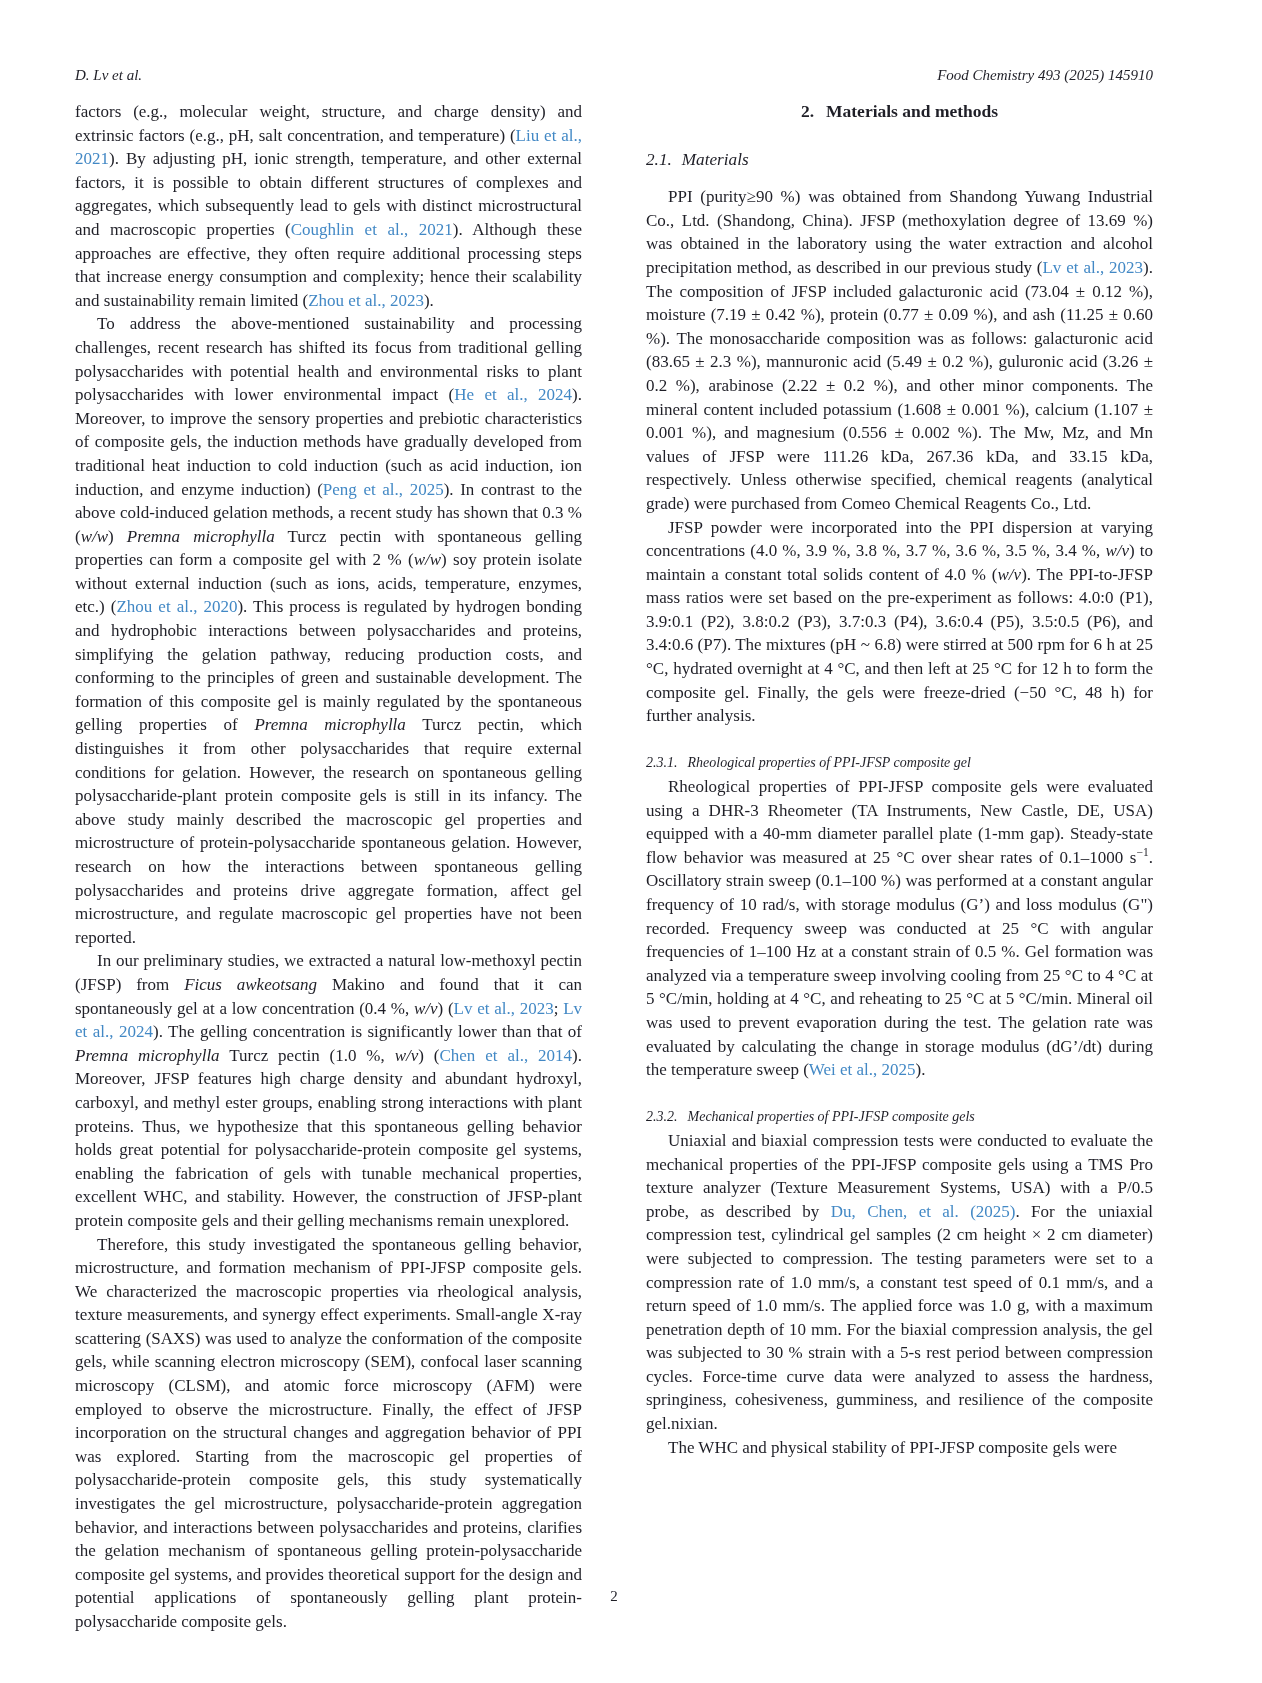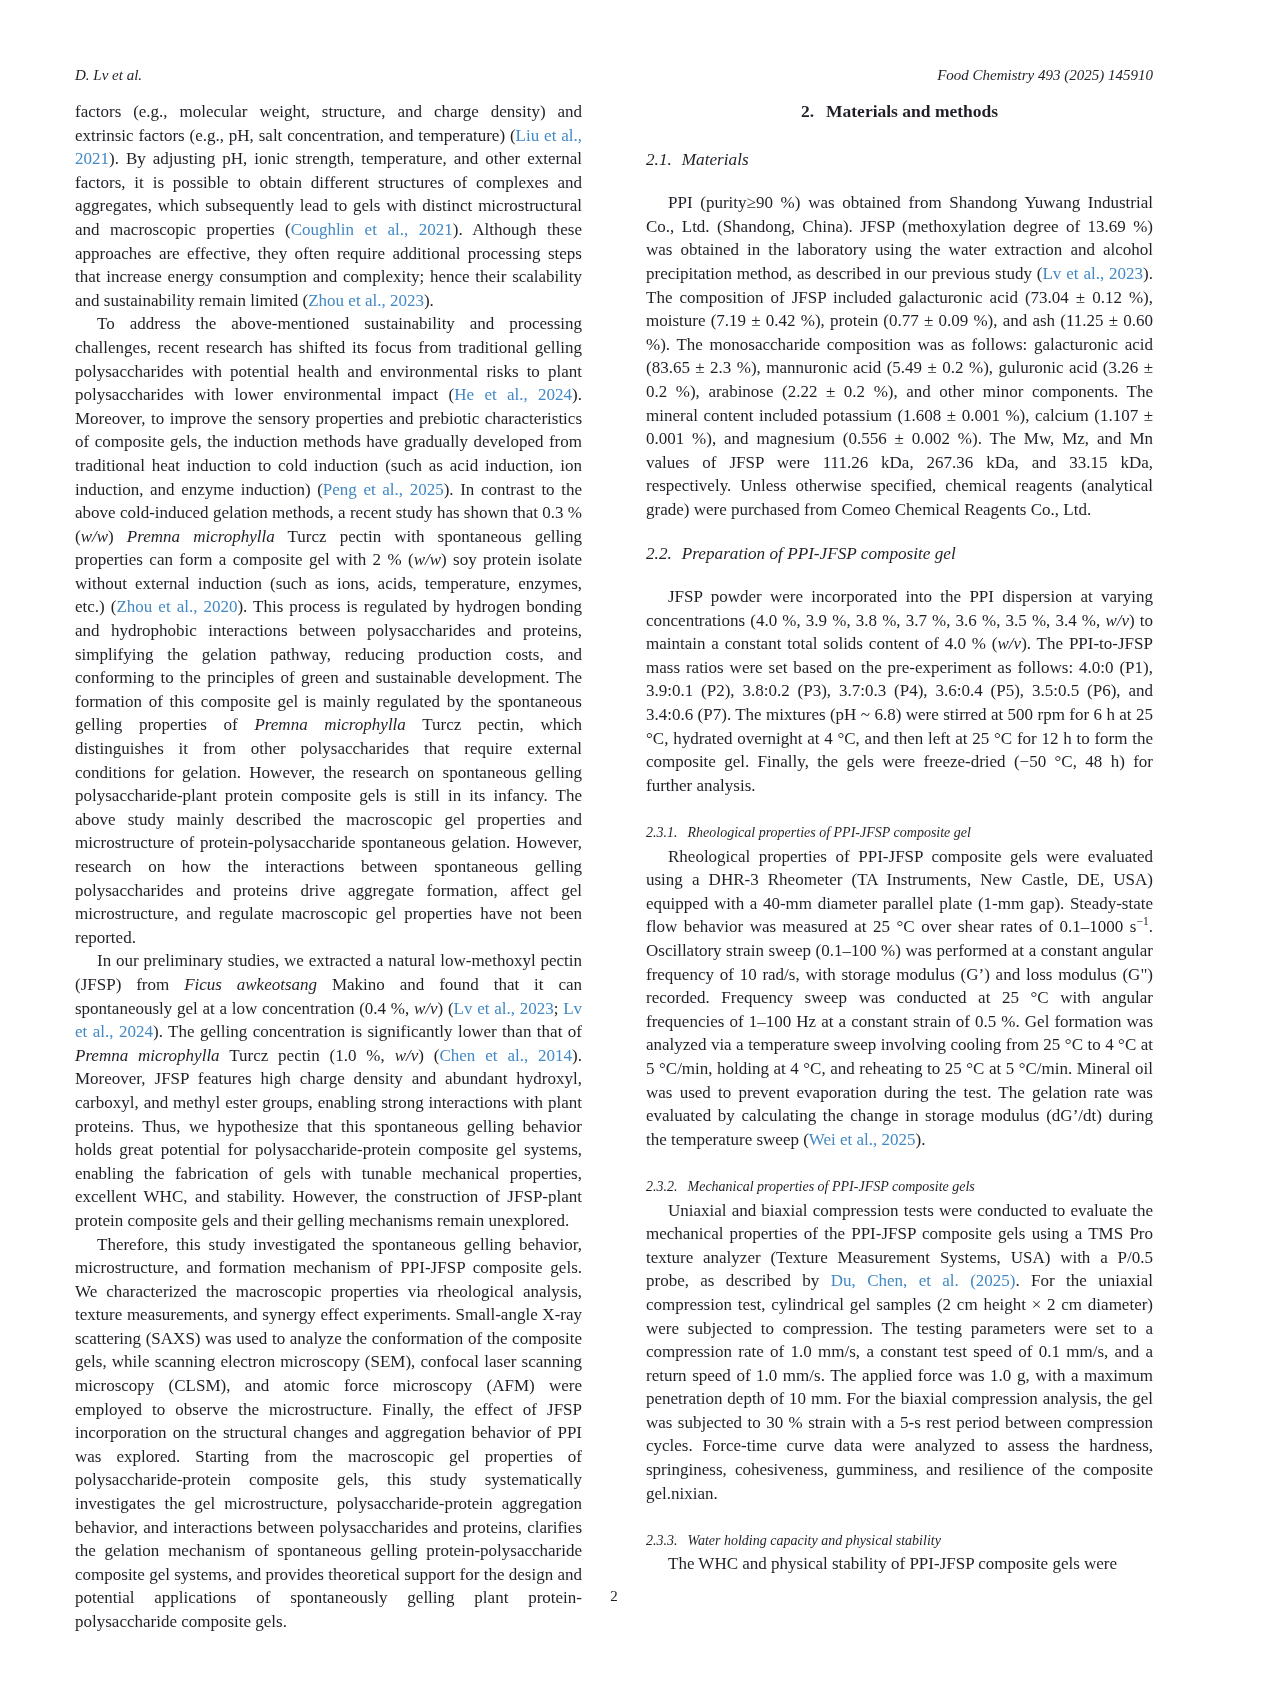--- a/index.html
+++ b/index.html
@@ -21,21 +21,21 @@
     display:flex; gap:64px;
   }
   .col { width:517px; font-size:17px; line-height:23.6px; text-align:justify; }
   p.para { margin:0; text-align:justify; }
   p.para.indent { text-indent:22px; }
   a.cite { color:var(--link-color); text-decoration:none; cursor:pointer; }
   em.it { font-style:italic; }
   sup.sp { font-size:0.68em; line-height:0; vertical-align:super; }
   .h2 { font-weight:bold; font-size:17.5px; line-height:23.6px; margin:0 0 24px 0; text-align:center; }
   .h2 .num { margin-right:12px; }
-  .h3 { font-style:italic; font-size:17.2px; line-height:23.6px; margin:20px 0; text-align:left; }
+  .h3 { font-style:italic; font-size:17.2px; line-height:23.6px; margin:14px 0; text-align:left; }
   .h3 .num { margin-right:10px; }
   .h4 { font-style:italic; font-size:14px; line-height:23.6px; margin:23.6px 0 0 0; text-align:left; }
   .h4 .num { margin-right:10px; }
   .page-footer {
     position:absolute; top:1588px; left:75px; width:1078px;
     text-align:center; font-size:15px;
   }
 </style>
 </head>
 <body>
@@ -50,27 +50,25 @@
     <div class="col" id="left-col">
         <p class="para">factors (e.g., molecular weight, structure, and charge density) and extrinsic factors (e.g., pH, salt concentration, and temperature) (<a class="cite">Liu et al., 2021</a>). By adjusting pH, ionic strength, temperature, and other external factors, it is possible to obtain different structures of complexes and aggregates, which subsequently lead to gels with distinct microstructural and macroscopic properties (<a class="cite">Coughlin et al., 2021</a>). Although these approaches are effective, they often require additional processing steps that increase energy consumption and complexity; hence their scalability and sustainability remain limited (<a class="cite">Zhou et al., 2023</a>).</p>
         <p class="para indent">To address the above-mentioned sustainability and processing challenges, recent research has shifted its focus from traditional gelling polysaccharides with potential health and environmental risks to plant polysaccharides with lower environmental impact (<a class="cite">He et al., 2024</a>). Moreover, to improve the sensory properties and prebiotic characteristics of composite gels, the induction methods have gradually developed from traditional heat induction to cold induction (such as acid induction, ion induction, and enzyme induction) (<a class="cite">Peng et al., 2025</a>). In contrast to the above cold-induced gelation methods, a recent study has shown that 0.3 % (<em class="it">w/w</em>) <em class="it">Premna microphylla</em> Turcz pectin with spontaneous gelling properties can form a composite gel with 2 % (<em class="it">w/w</em>) soy protein isolate without external induction (such as ions, acids, temperature, enzymes, etc.) (<a class="cite">Zhou et al., 2020</a>). This process is regulated by hydrogen bonding and hydrophobic interactions between polysaccharides and proteins, simplifying the gelation pathway, reducing production costs, and conforming to the principles of green and sustainable development. The formation of this composite gel is mainly regulated by the spontaneous gelling properties of <em class="it">Premna microphylla</em> Turcz pectin, which distinguishes it from other polysaccharides that require external conditions for gelation. However, the research on spontaneous gelling polysaccharide-plant protein composite gels is still in its infancy. The above study mainly described the macroscopic gel properties and microstructure of protein-polysaccharide spontaneous gelation. However, research on how the interactions between spontaneous gelling polysaccharides and proteins drive aggregate formation, affect gel microstructure, and regulate macroscopic gel properties have not been reported.</p>
         <p class="para indent">In our preliminary studies, we extracted a natural low-methoxyl pectin (JFSP) from <em class="it">Ficus awkeotsang</em> Makino and found that it can spontaneously gel at a low concentration (0.4 %, <em class="it">w/v</em>) (<a class="cite">Lv et al., 2023</a>; <a class="cite">Lv et al., 2024</a>). The gelling concentration is significantly lower than that of <em class="it">Premna microphylla</em> Turcz pectin (1.0 %, <em class="it">w/v</em>) (<a class="cite">Chen et al., 2014</a>). Moreover, JFSP features high charge density and abundant hydroxyl, carboxyl, and methyl ester groups, enabling strong interactions with plant proteins. Thus, we hypothesize that this spontaneous gelling behavior holds great potential for polysaccharide-protein composite gel systems, enabling the fabrication of gels with tunable mechanical properties, excellent WHC, and stability. However, the construction of JFSP-plant protein composite gels and their gelling mechanisms remain unexplored.</p>
         <p class="para indent">Therefore, this study investigated the spontaneous gelling behavior, microstructure, and formation mechanism of PPI-JFSP composite gels. We characterized the macroscopic properties via rheological analysis, texture measurements, and synergy effect experiments. Small-angle X-ray scattering (SAXS) was used to analyze the conformation of the composite gels, while scanning electron microscopy (SEM), confocal laser scanning microscopy (CLSM), and atomic force microscopy (AFM) were employed to observe the microstructure. Finally, the effect of JFSP incorporation on the structural changes and aggregation behavior of PPI was explored. Starting from the macroscopic gel properties of polysaccharide-protein composite gels, this study systematically investigates the gel microstructure, polysaccharide-protein aggregation behavior, and interactions between polysaccharides and proteins, clarifies the gelation mechanism of spontaneous gelling protein-polysaccharide composite gel systems, and provides theoretical support for the design and potential applications of spontaneously gelling plant protein-polysaccharide composite gels.</p>
       </div>
     <div class="col" id="right-col">
         <div class="h2"><span class="num">2.</span><span class="title">Materials and methods</span></div>
         <div class="h3"><span class="num">2.1.</span><span class="title">Materials</span></div>
         <p class="para indent">PPI (purity≥90 %) was obtained from Shandong Yuwang Industrial Co., Ltd. (Shandong, China). JFSP (methoxylation degree of 13.69 %) was obtained in the laboratory using the water extraction and alcohol precipitation method, as described in our previous study (<a class="cite">Lv et al., 2023</a>). The composition of JFSP included galacturonic acid (73.04 ± 0.12 %), moisture (7.19 ± 0.42 %), protein (0.77 ± 0.09 %), and ash (11.25 ± 0.60 %). The monosaccharide composition was as follows: galacturonic acid (83.65 ± 2.3 %), mannuronic acid (5.49 ± 0.2 %), guluronic acid (3.26 ± 0.2 %), arabinose (2.22 ± 0.2 %), and other minor components. The mineral content included potassium (1.608 ± 0.001 %), calcium (1.107 ± 0.001 %), and magnesium (0.556 ± 0.002 %). The Mw, Mz, and Mn values of JFSP were 111.26 kDa, 267.36 kDa, and 33.15 kDa, respectively. Unless otherwise specified, chemical reagents (analytical grade) were purchased from Comeo Chemical Reagents Co., Ltd.</p>
-        <div class="h3"><span class="num">2.2.</span><span class="title">Preparation of PPI-JFSP composite gel</span></div>
         <p class="para indent">JFSP powder were incorporated into the PPI dispersion at varying concentrations (4.0 %, 3.9 %, 3.8 %, 3.7 %, 3.6 %, 3.5 %, 3.4 %, <em class="it">w/v</em>) to maintain a constant total solids content of 4.0 % (<em class="it">w/v</em>). The PPI-to-JFSP mass ratios were set based on the pre-experiment as follows: 4.0:0 (P1), 3.9:0.1 (P2), 3.8:0.2 (P3), 3.7:0.3 (P4), 3.6:0.4 (P5), 3.5:0.5 (P6), and 3.4:0.6 (P7). The mixtures (pH ~ 6.8) were stirred at 500 rpm for 6 h at 25 °C, hydrated overnight at 4 °C, and then left at 25 °C for 12 h to form the composite gel. Finally, the gels were freeze-dried (−50 °C, 48 h) for further analysis.</p>
         <div class="h4"><span class="num">2.3.1.</span><span class="title">Rheological properties of PPI-JFSP composite gel</span></div>
         <p class="para indent">Rheological properties of PPI-JFSP composite gels were evaluated using a DHR-3 Rheometer (TA Instruments, New Castle, DE, USA) equipped with a 40-mm diameter parallel plate (1-mm gap). Steady-state flow behavior was measured at 25 °C over shear rates of 0.1–1000 s<sup class="sp">−1</sup>. Oscillatory strain sweep (0.1–100 %) was performed at a constant angular frequency of 10 rad/s, with storage modulus (G’) and loss modulus (G") recorded. Frequency sweep was conducted at 25 °C with angular frequencies of 1–100 Hz at a constant strain of 0.5 %. Gel formation was analyzed via a temperature sweep involving cooling from 25 °C to 4 °C at 5 °C/min, holding at 4 °C, and reheating to 25 °C at 5 °C/min. Mineral oil was used to prevent evaporation during the test. The gelation rate was evaluated by calculating the change in storage modulus (dG’/dt) during the temperature sweep (<a class="cite">Wei et al., 2025</a>).</p>
         <div class="h4"><span class="num">2.3.2.</span><span class="title">Mechanical properties of PPI-JFSP composite gels</span></div>
         <p class="para indent">Uniaxial and biaxial compression tests were conducted to evaluate the mechanical properties of the PPI-JFSP composite gels using a TMS Pro texture analyzer (Texture Measurement Systems, USA) with a P/0.5 probe, as described by <a class="cite">Du, Chen, et al. (2025)</a>. For the uniaxial compression test, cylindrical gel samples (2 cm height × 2 cm diameter) were subjected to compression. The testing parameters were set to a compression rate of 1.0 mm/s, a constant test speed of 0.1 mm/s, and a return speed of 1.0 mm/s. The applied force was 1.0 g, with a maximum penetration depth of 10 mm. For the biaxial compression analysis, the gel was subjected to 30 % strain with a 5-s rest period between compression cycles. Force-time curve data were analyzed to assess the hardness, springiness, cohesiveness, gumminess, and resilience of the composite gel.nixian.</p>
-        <div class="h4"><span class="num">2.3.3.</span><span class="title">Water holding capacity and physical stability</span></div>
         <p class="para indent">The WHC and physical stability of PPI-JFSP composite gels were</p>
       </div>
   </main>
 
   <footer class="page-footer">
     <span>2</span>
   </footer>
 </div>
 
 </body></html>

